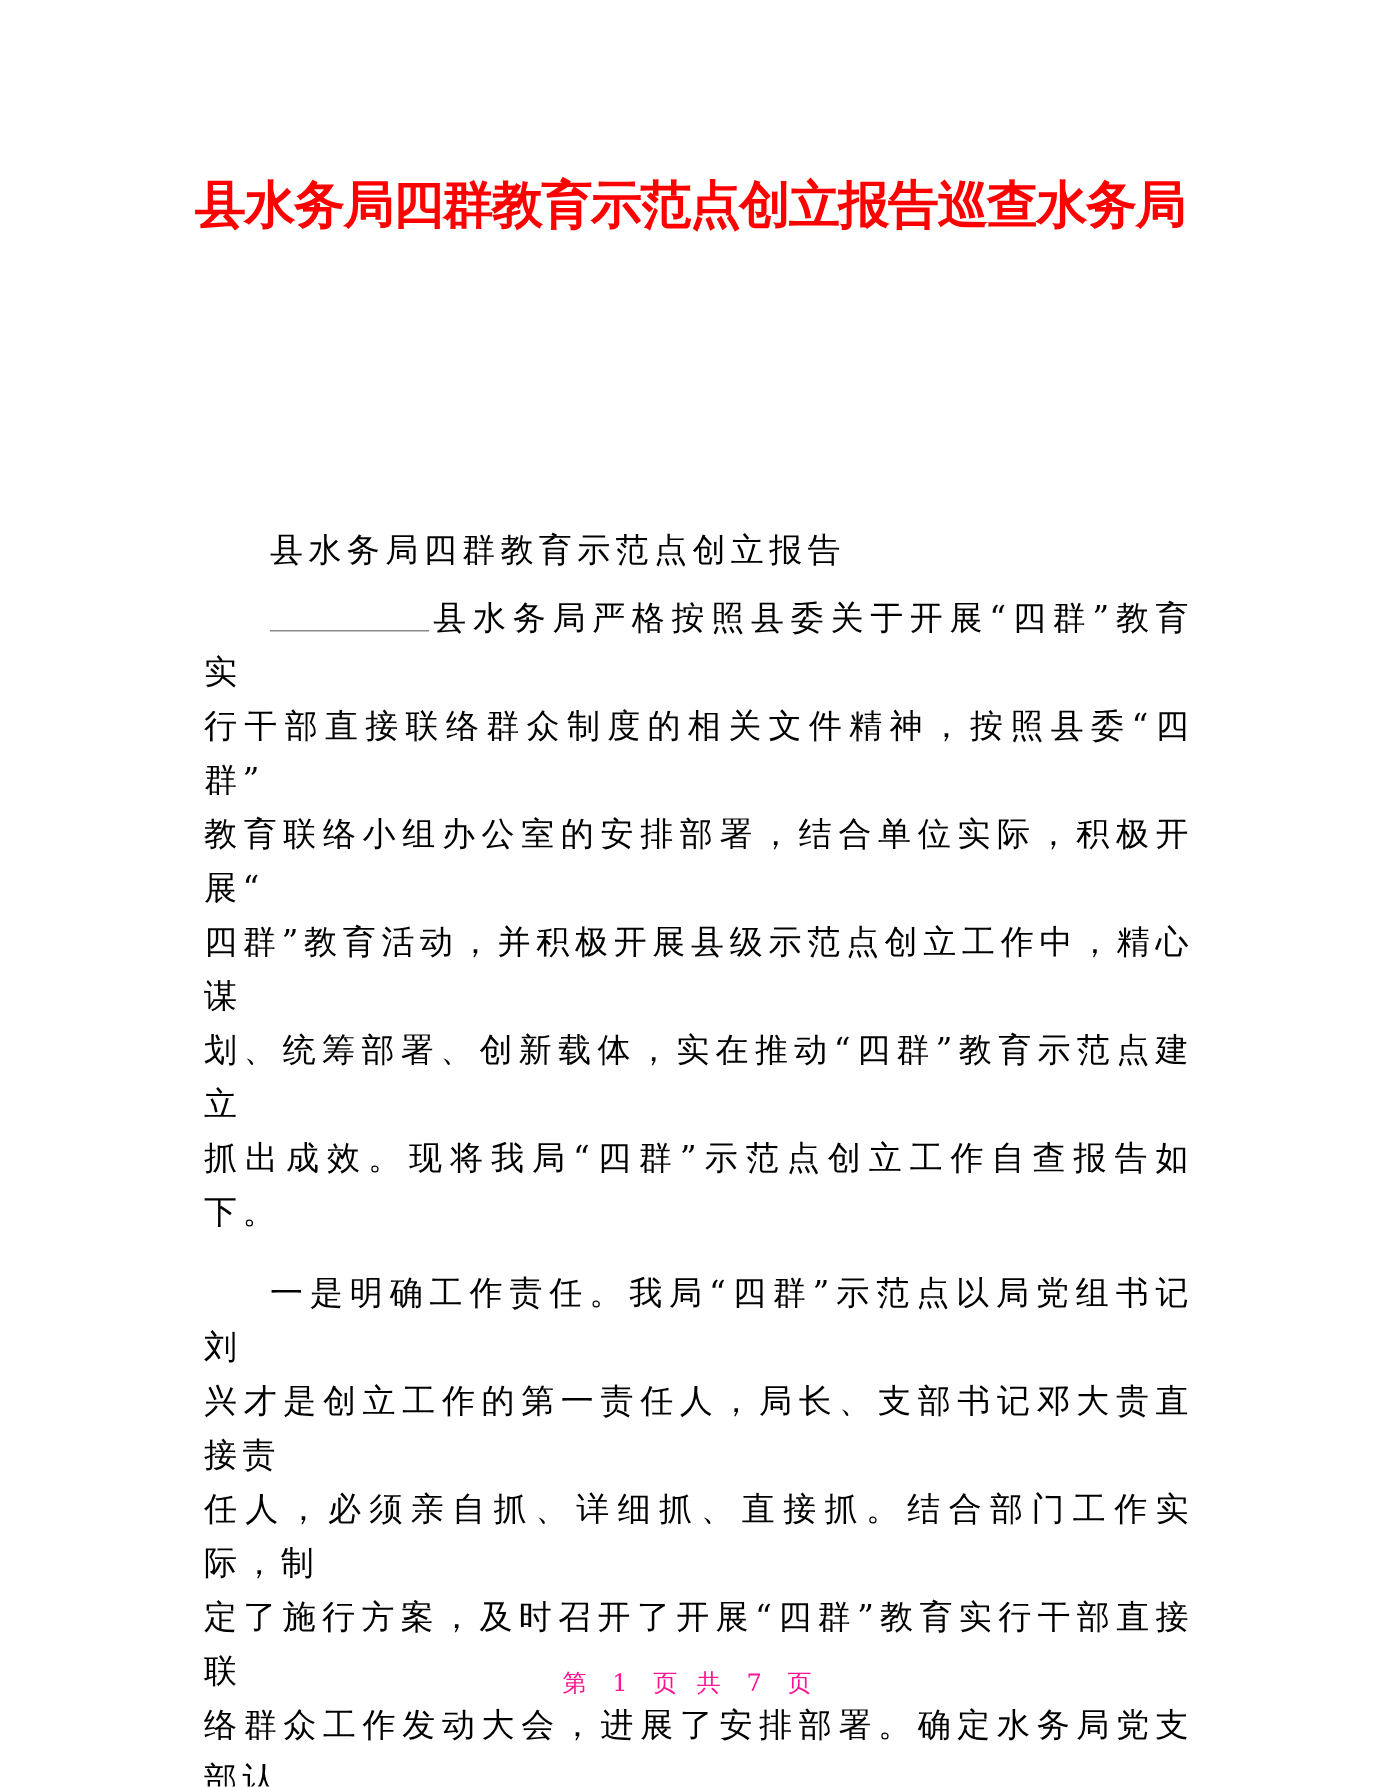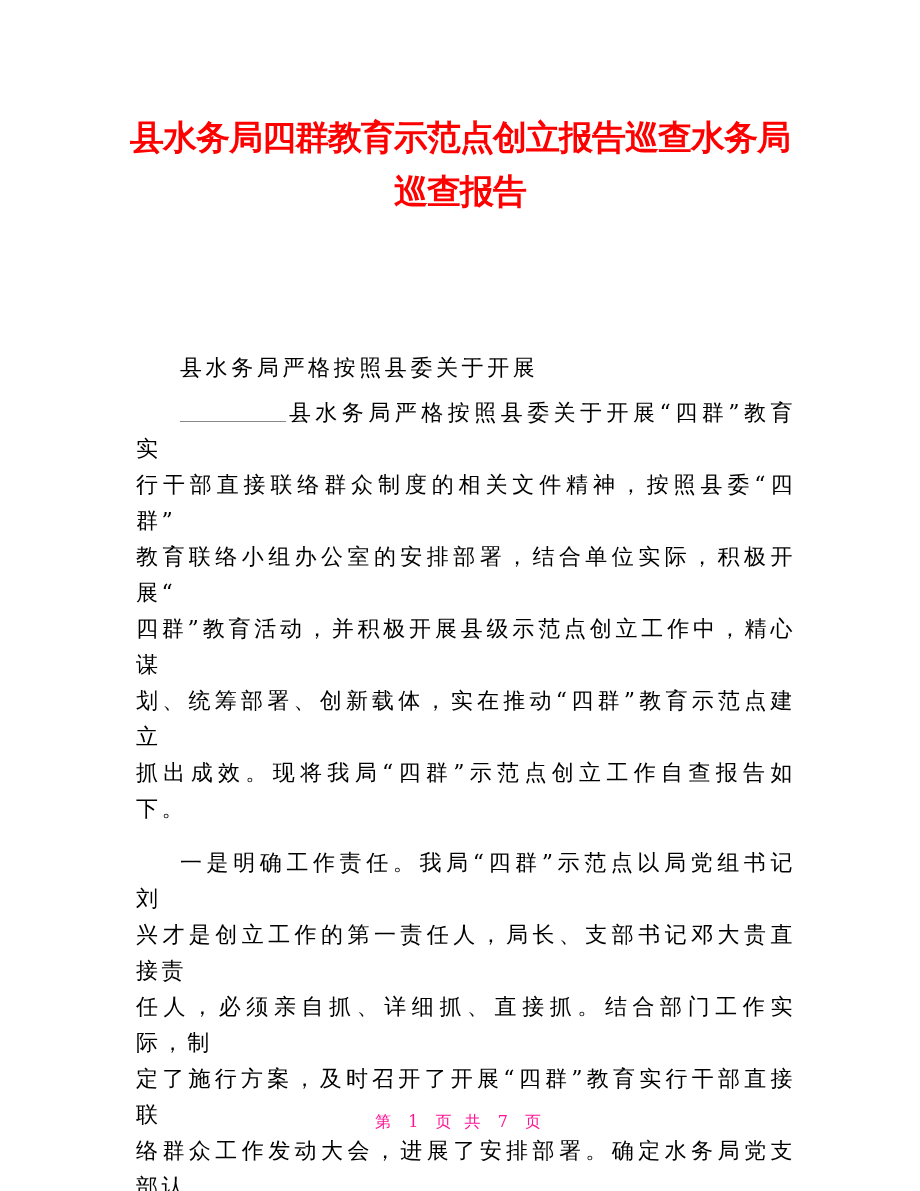--- a/index.html
+++ b/index.html
@@ -75,27 +75,26 @@
     }
     .footer span { margin: 0 2px; }
   </style>
 </head>
 <body>
 
 <div class="page">
 
   <h1 class="title">
     <span class="line">县水务局四群教育示范点创立报告巡查水务局</span>
-    <span class="line">巡查报告</span>
   </h1>
 
   <div class="body-text">
 
     <p class="indent">
-      <span>县水务局严格按照县委关于开展</span>
+      <span>县水务局四群教育示范点创立报告</span>
     </p>
 
     <div class="spacer"></div>
 
     <p class="indent">
       <span class="blank"></span><span>县水务局严格按照县委关于开展“四群”教育实</span><br>
       <span>行干部直接联络群众制度的相关文件精神，按照县委“四群”</span><br>
       <span>教育联络小组办公室的安排部署，结合单位实际，积极开展“</span><br>
       <span>四群”教育活动，并积极开展县级示范点创立工作中，精心谋</span><br>
       <span>划、统筹部署、创新载体，实在推动“四群”教育示范点建立</span><br>

